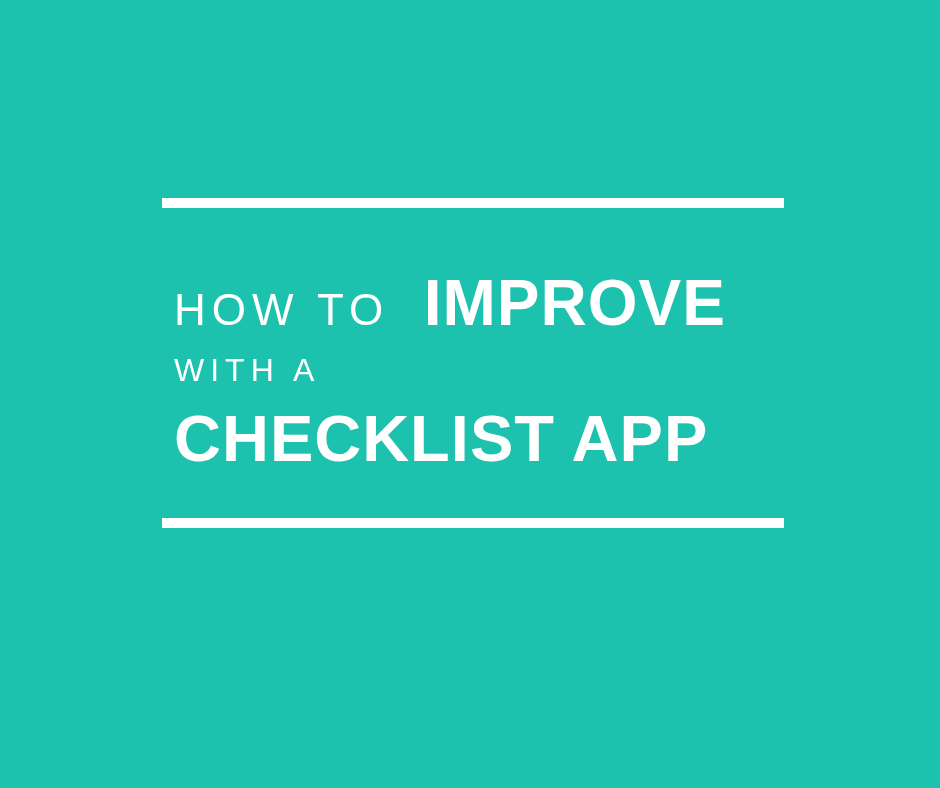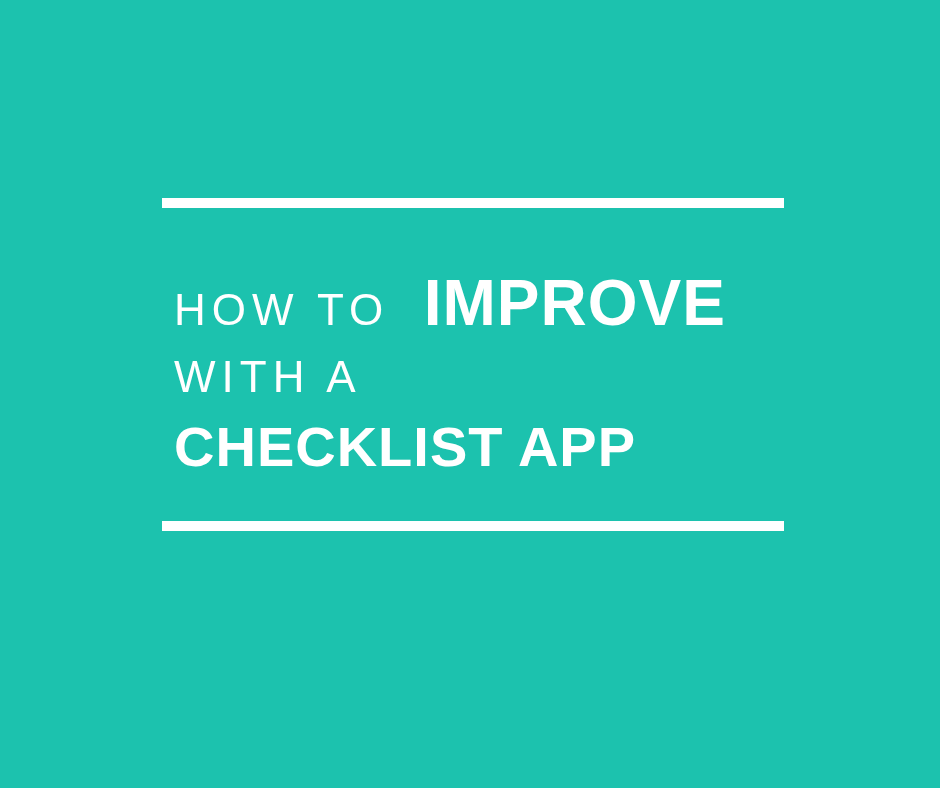--- a/index.html
+++ b/index.html
@@ -53,25 +53,25 @@
     margin-bottom: 18px;
   }
   .line2 .bold {
     font-size: 66px;
     letter-spacing: 0.5px;
   }
   .line3 {
     margin-bottom: 10px;
   }
   .line3 .thin {
-    font-size: 44px;
+    font-size: 32px;
     letter-spacing: 6px;
   }
   .line4 .bold {
-    font-size: 56px;
+    font-size: 65px;
     letter-spacing: 1px;
   }
 </style>
 </head>
 <body>
 
 <div class="content">
   <div class="rule-top"></div>
 
   <div class="line line1">

